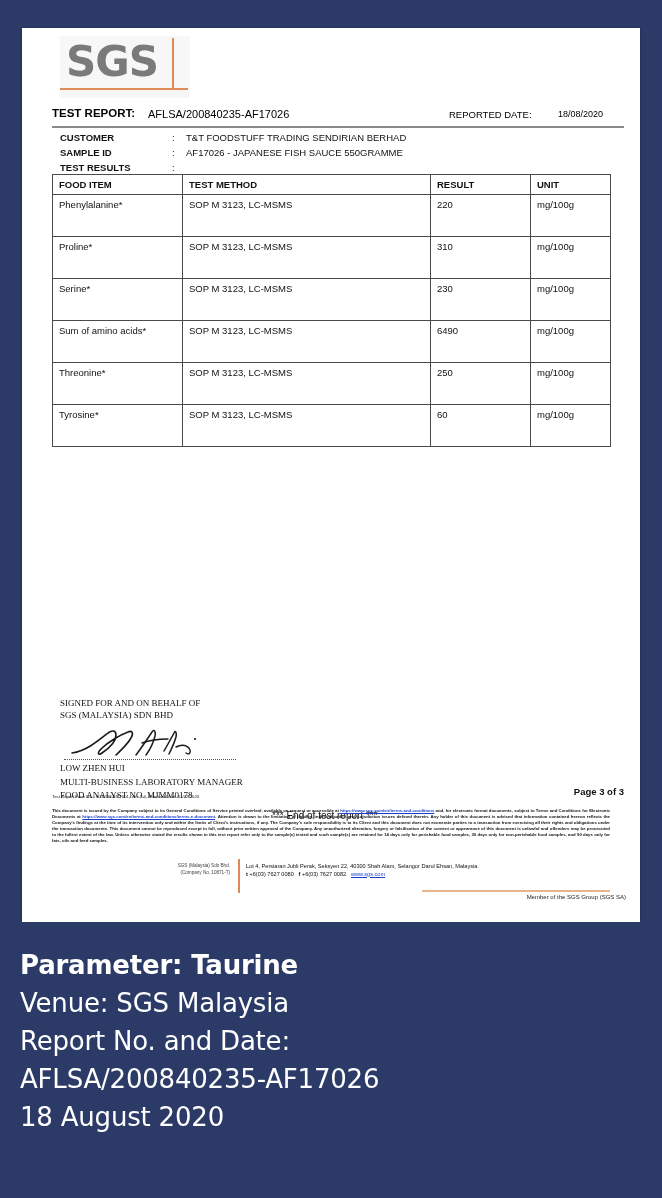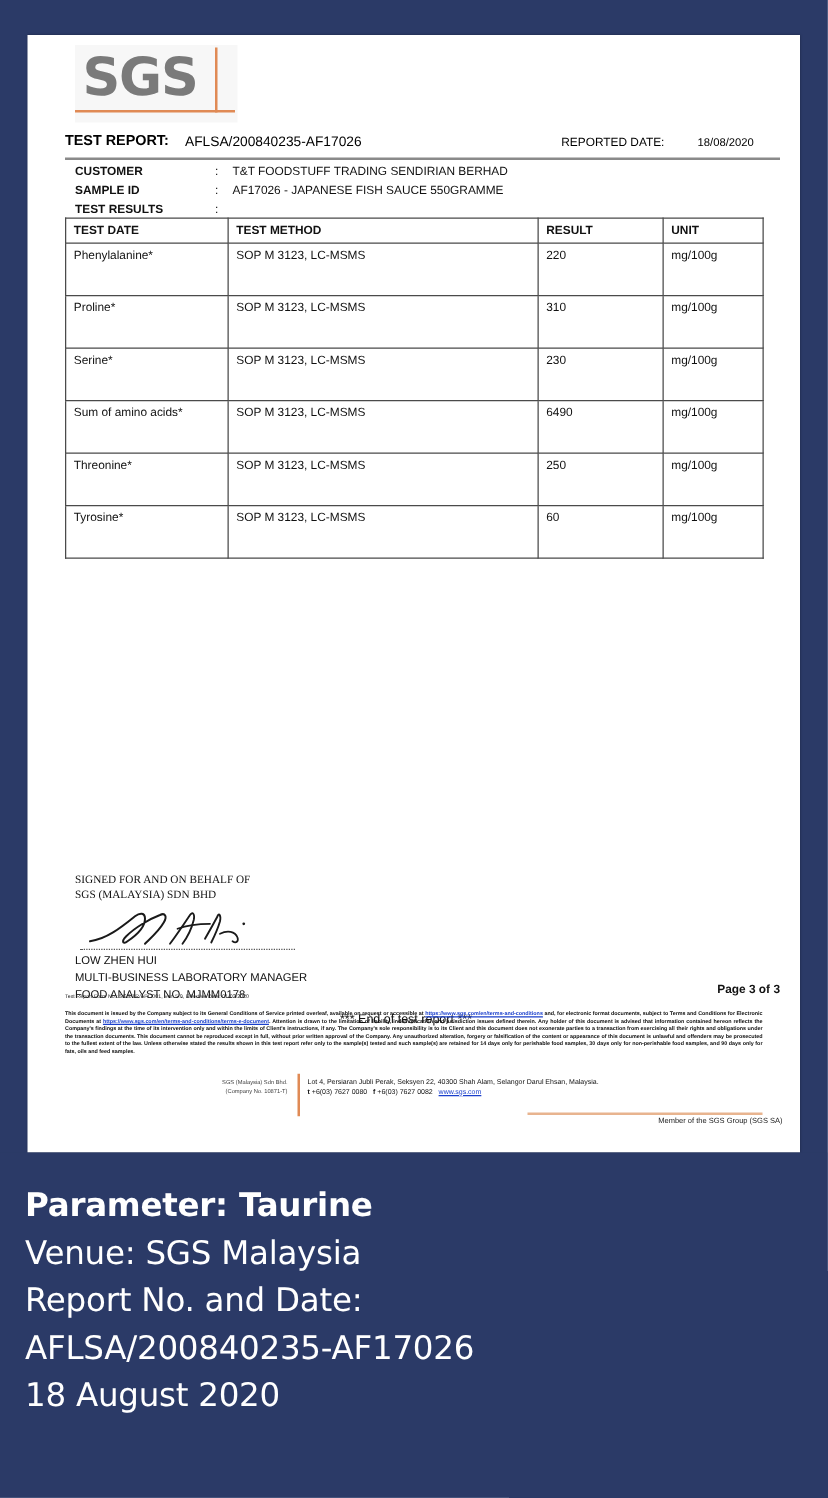--- a/index.html
+++ b/index.html
@@ -74,21 +74,21 @@
   .cell-pad-mid { padding-top: 14px; }
 
   
   .sig { position: absolute; left: 38px; top: 670px; width: 320px; }
   .sig-line { font-size: 9px; color: #111; line-height: 11.5px; font-family: Liberation Serif, serif; }
   .sig-img { position: relative; margin: 6px 0 0 4px; width: 180px; height: 34px; }
   .sig-dots {
     position: absolute; left: 0; bottom: 1px; width: 172px;
     border-bottom: 1px dotted #555;
   }
-  .sig-name { margin-top: 2px; font-size: 9px; color: #111; line-height: 11.5px; }
+  .sig-name { margin-top: 2px; font-size: 9px; color: #111; line-height: 11.5px; font-family: Liberation Serif, serif; }
 
   
   .end-note {
     position: absolute; left: 250px; top: 758px;
     font-size: 10px; color: #111; margin-top: 24px;
   }
   .page-no {
     position: absolute; right: 16px; top: 758px;
     font-size: 9.5px; font-weight: bold; color: #111;
   }
@@ -171,21 +171,21 @@
             <span class="meta-key">TEST RESULTS</span>
             <span class="meta-colon">:</span>
             <span class="meta-val"></span>
           </div>
         </div>
       </div>
 
       <table class="tbl">
         <thead>
           <tr>
-            <th class="col-item">TEST DATE</th>
+            <th class="col-item">FOOD ITEM</th>
             <th class="col-method">TEST METHOD</th>
             <th class="col-result">RESULT</th>
             <th class="col-unit">UNIT</th>
           </tr>
         </thead>
         <tbody>
           <tr>
             <td class="cell-pad-top">Phenylalanine*</td>
             <td class="cell-pad-mid">SOP M 3123, LC-MSMS</td>
             <td class="cell-pad-mid">220</td>

